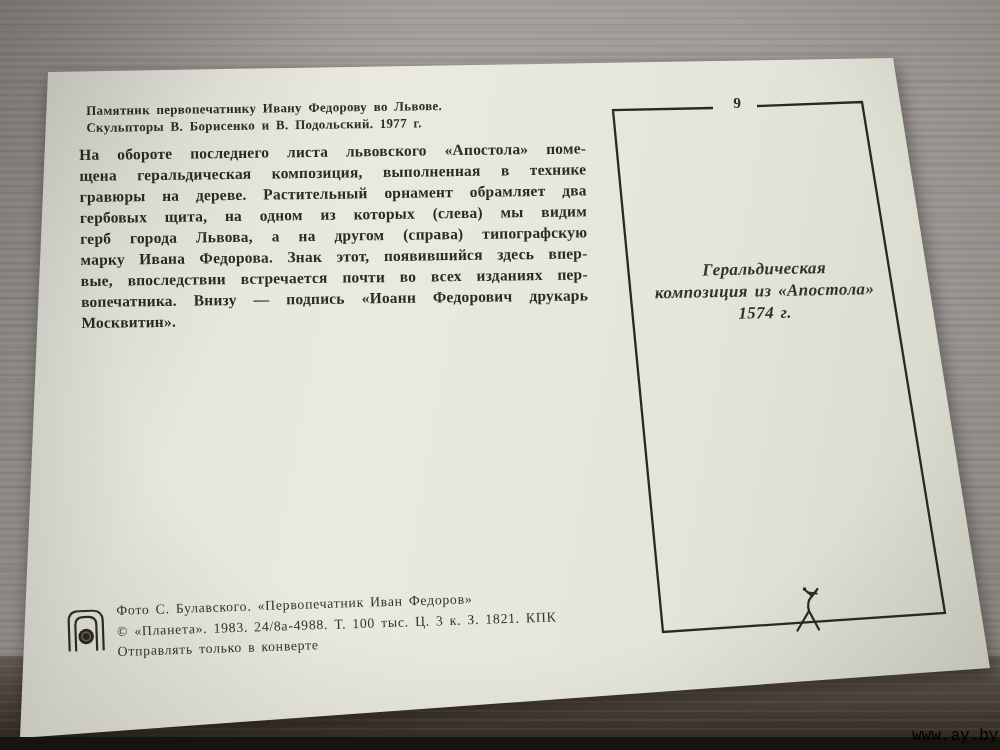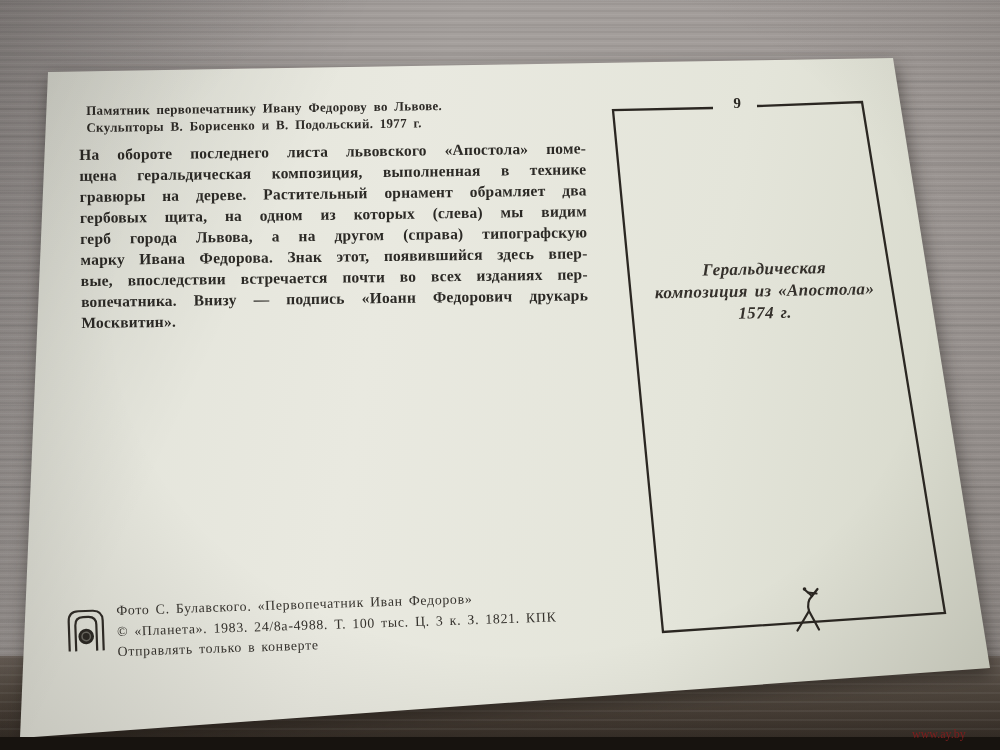--- a/index.html
+++ b/index.html
@@ -60,21 +60,21 @@
   }
   .overlay{position:absolute;inset:0;z-index:4;pointer-events:none;}
   .vignette{
     position:absolute;inset:0;z-index:6;pointer-events:none;
     background:
       linear-gradient(115deg, rgba(0,0,0,0.13), rgba(0,0,0,0) 28%),
       radial-gradient(ellipse at 52% 42%, rgba(0,0,0,0) 55%, rgba(30,26,22,0.16) 100%);
   }
   .watermark{
     position:absolute;left:912px;top:727px;z-index:8;
-    font-family:Liberation Serif, serif;font-size:12px;color:#7f1d1d;letter-spacing:0;
+    font-family:Liberation Mono, monospace;font-size:16px;color:#000000;letter-spacing:0;
   }
 </style>
 </head>
 <body>
 
 <div class="scene">
 
   <div class="surface"></div>
   <div class="shadow-band"></div>
 

